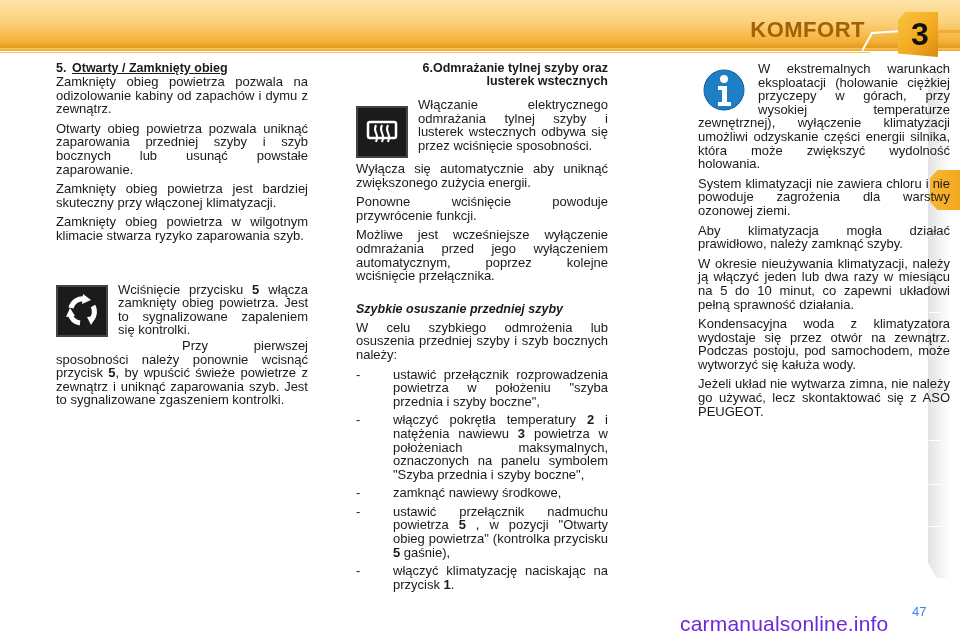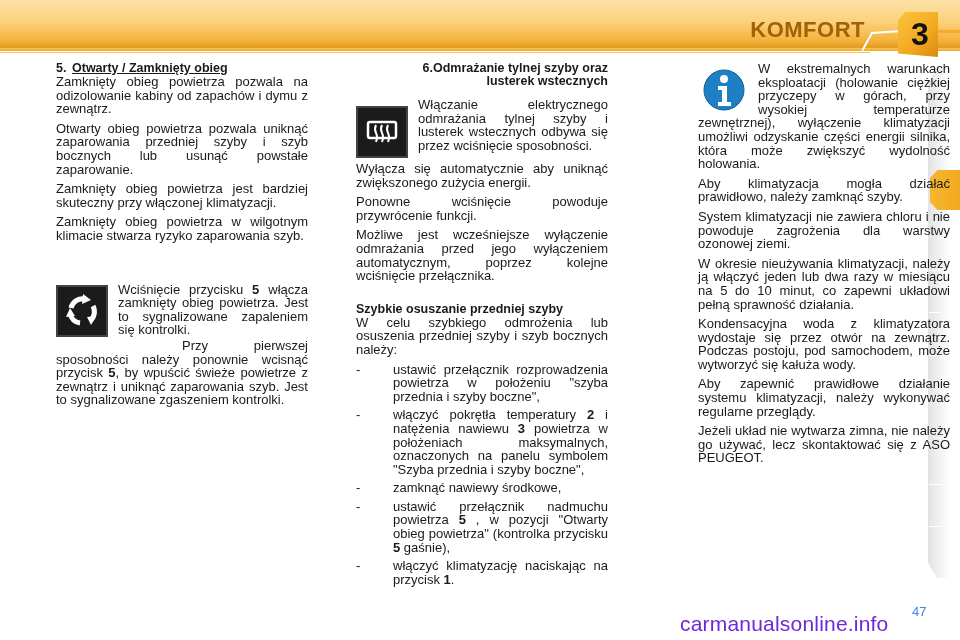--- a/index.html
+++ b/index.html
@@ -152,40 +152,39 @@
         <path d="M23 6 q-2 4 0 8 q2 4 0 9"></path>
       </g>
     </svg>
   </div>
   <p>Włączanie elektrycznego odmrażania tylnej szyby i lusterek wstecznych odbywa się przez wciśnięcie sposobności.</p>
   <p style="clear:both;">Wyłącza się automatycznie aby uniknąć zwiększonego zużycia energii.</p>
   <p>Ponowne wciśnięcie powoduje przywrócenie funkcji.</p>
   <p>Możliwe jest wcześniejsze wyłączenie odmrażania przed jego wyłączeniem automatycznym, poprzez kolejne wciśnięcie przełącznika.</p>
 
   <div style="height:14px"></div>
-  <div class="h" style="">Szybkie osuszanie przedniej szyby</div>
+  <div class="h" style="margin-bottom:5px;font-style:italic;">Szybkie osuszanie przedniej szyby</div>
   <p>W celu szybkiego odmrożenia lub osuszenia przedniej szyby i szyb bocznych należy:</p>
   <ul class="dash">
     <li><span class="d">-</span><span>ustawić przełącznik rozprowadzenia powietrza w położeniu "szyba przednia i szyby boczne",</span></li>
     <li><span class="d">-</span><span>włączyć pokrętła temperatury </span><b>2</b><span> i natężenia nawiewu </span><b>3</b><span> powietrza w położeniach maksymalnych, oznaczonych na panelu symbolem "Szyba przednia i szyby boczne",</span></li>
     <li><span class="d">-</span><span>zamknąć nawiewy środkowe,</span></li>
     <li><span class="d">-</span><span>ustawić przełącznik nadmuchu powietrza </span><b>5</b><span> , w pozycji "Otwarty obieg powietrza" (kontrolka przycisku </span><b>5</b><span> gaśnie),</span></li>
     <li><span class="d">-</span><span>włączyć klimatyzację naciskając na przycisk </span><b>1</b><span>.</span></li>
   </ul>
 </div>
 
 <div class="col col3">
   <svg class="info-icon" viewBox="0 0 44 44">
     <circle cx="22" cy="22" r="20" fill="#1f7fc4" stroke="#0f5f9a" stroke-width="1"></circle>
     <circle cx="22" cy="11" r="4" fill="#ffffff"></circle>
     <path d="M16 18 h9 v16 h4 v4 h-13 v-4 h4 v-12 h-4 z" fill="#ffffff"></path>
   </svg>
   <p>W ekstremalnych warunkach eksploatacji (holowanie ciężkiej przyczepy w górach, przy wysokiej temperaturze zewnętrznej), wyłączenie klimatyzacji umożliwi odzyskanie części energii silnika, która może zwiększyć wydolność holowania.</p>
+  <p>System klimatyzacji nie zawiera chloru i nie powoduje zagrożenia dla warstwy ozonowej ziemi.</p>
   <p>Aby klimatyzacja mogła działać prawidłowo, należy zamknąć szyby.</p>
-  <p>System klimatyzacji nie zawiera chloru i nie powoduje zagrożenia dla warstwy ozonowej ziemi.</p>
   <p>W okresie nieużywania klimatyzacji, należy ją włączyć jeden lub dwa razy w miesiącu na 5 do 10 minut, co zapewni układowi pełną sprawność działania.</p>
   <p>Kondensacyjna woda z klimatyzatora wydostaje się przez otwór na zewnątrz. Podczas postoju, pod samochodem, może wytworzyć się kałuża wody.</p>
-  <p>Aby zapewnić prawidłowe działanie systemu klimatyzacji, należy wykonywać regularne przeglądy.</p>
   <p>Jeżeli układ nie wytwarza zimna, nie należy go używać, lecz skontaktować się z ASO PEUGEOT.</p>
 </div>
 
 <div class="watermark">carmanualsonline.info</div>
 <div class="page-num">47</div>
 
 </body></html>

